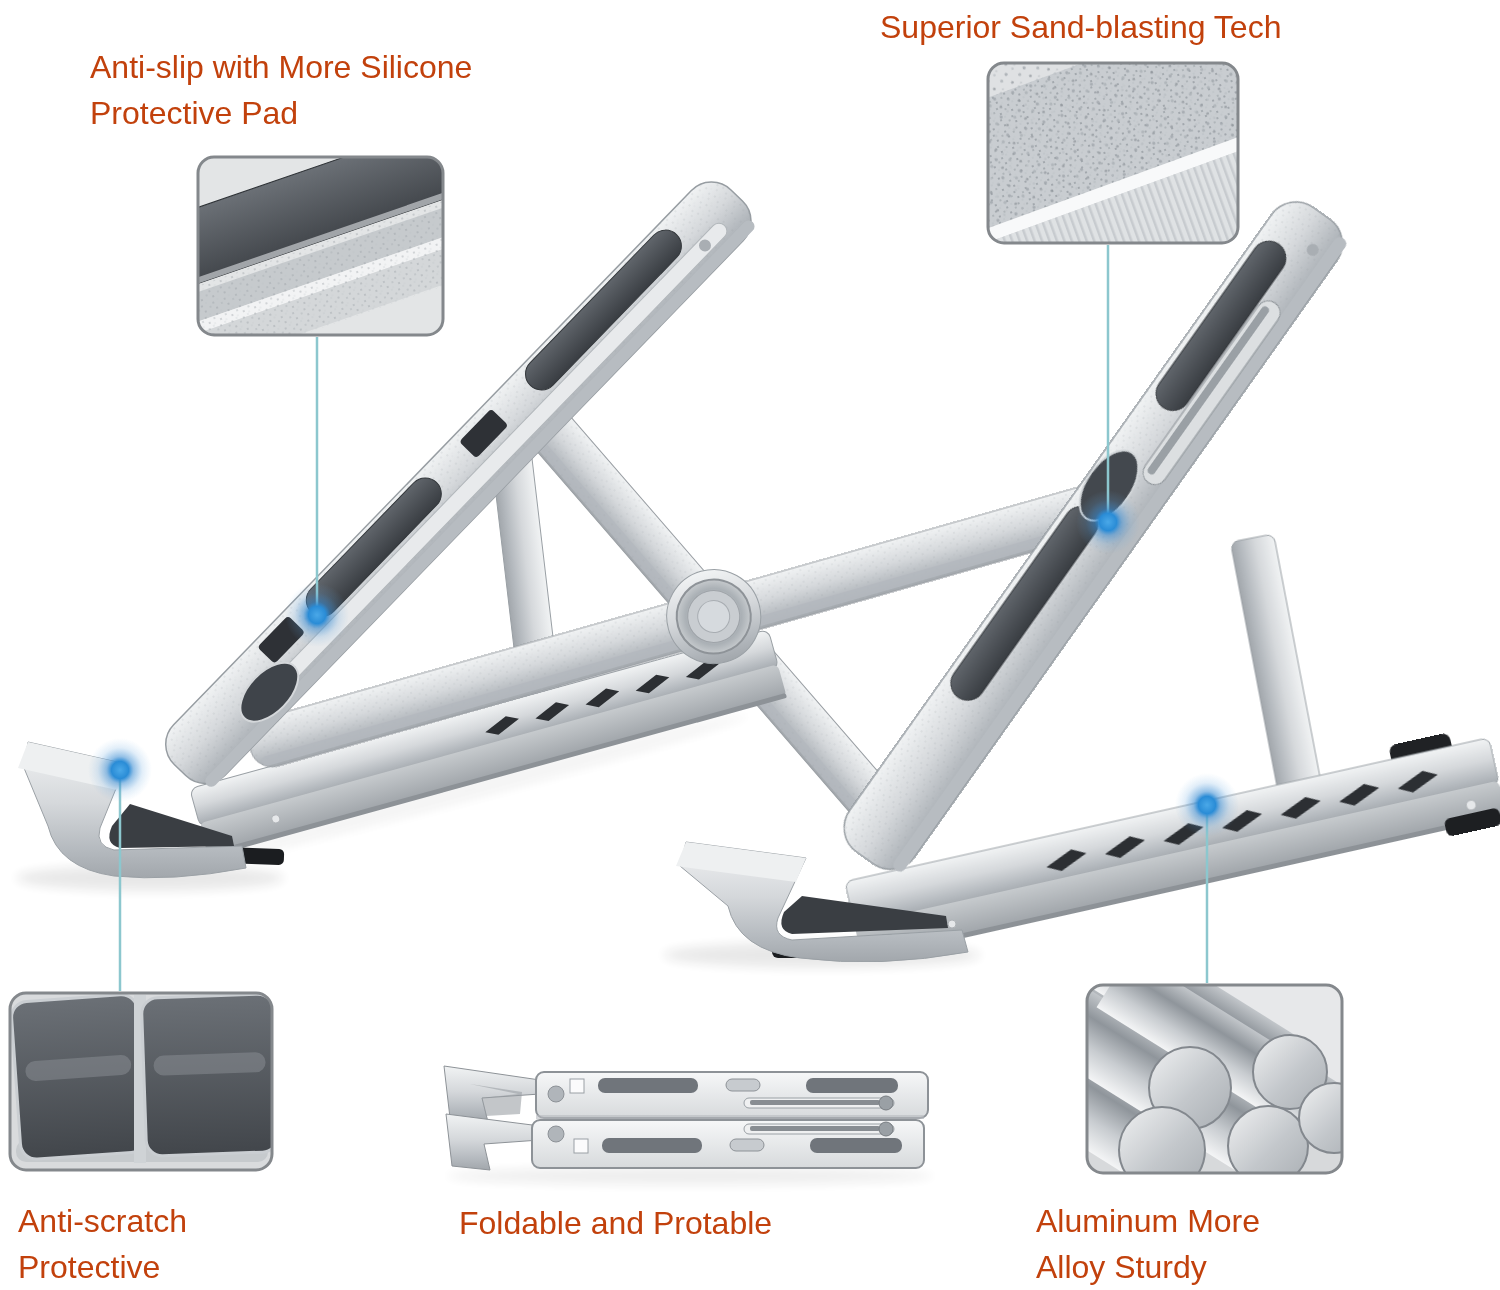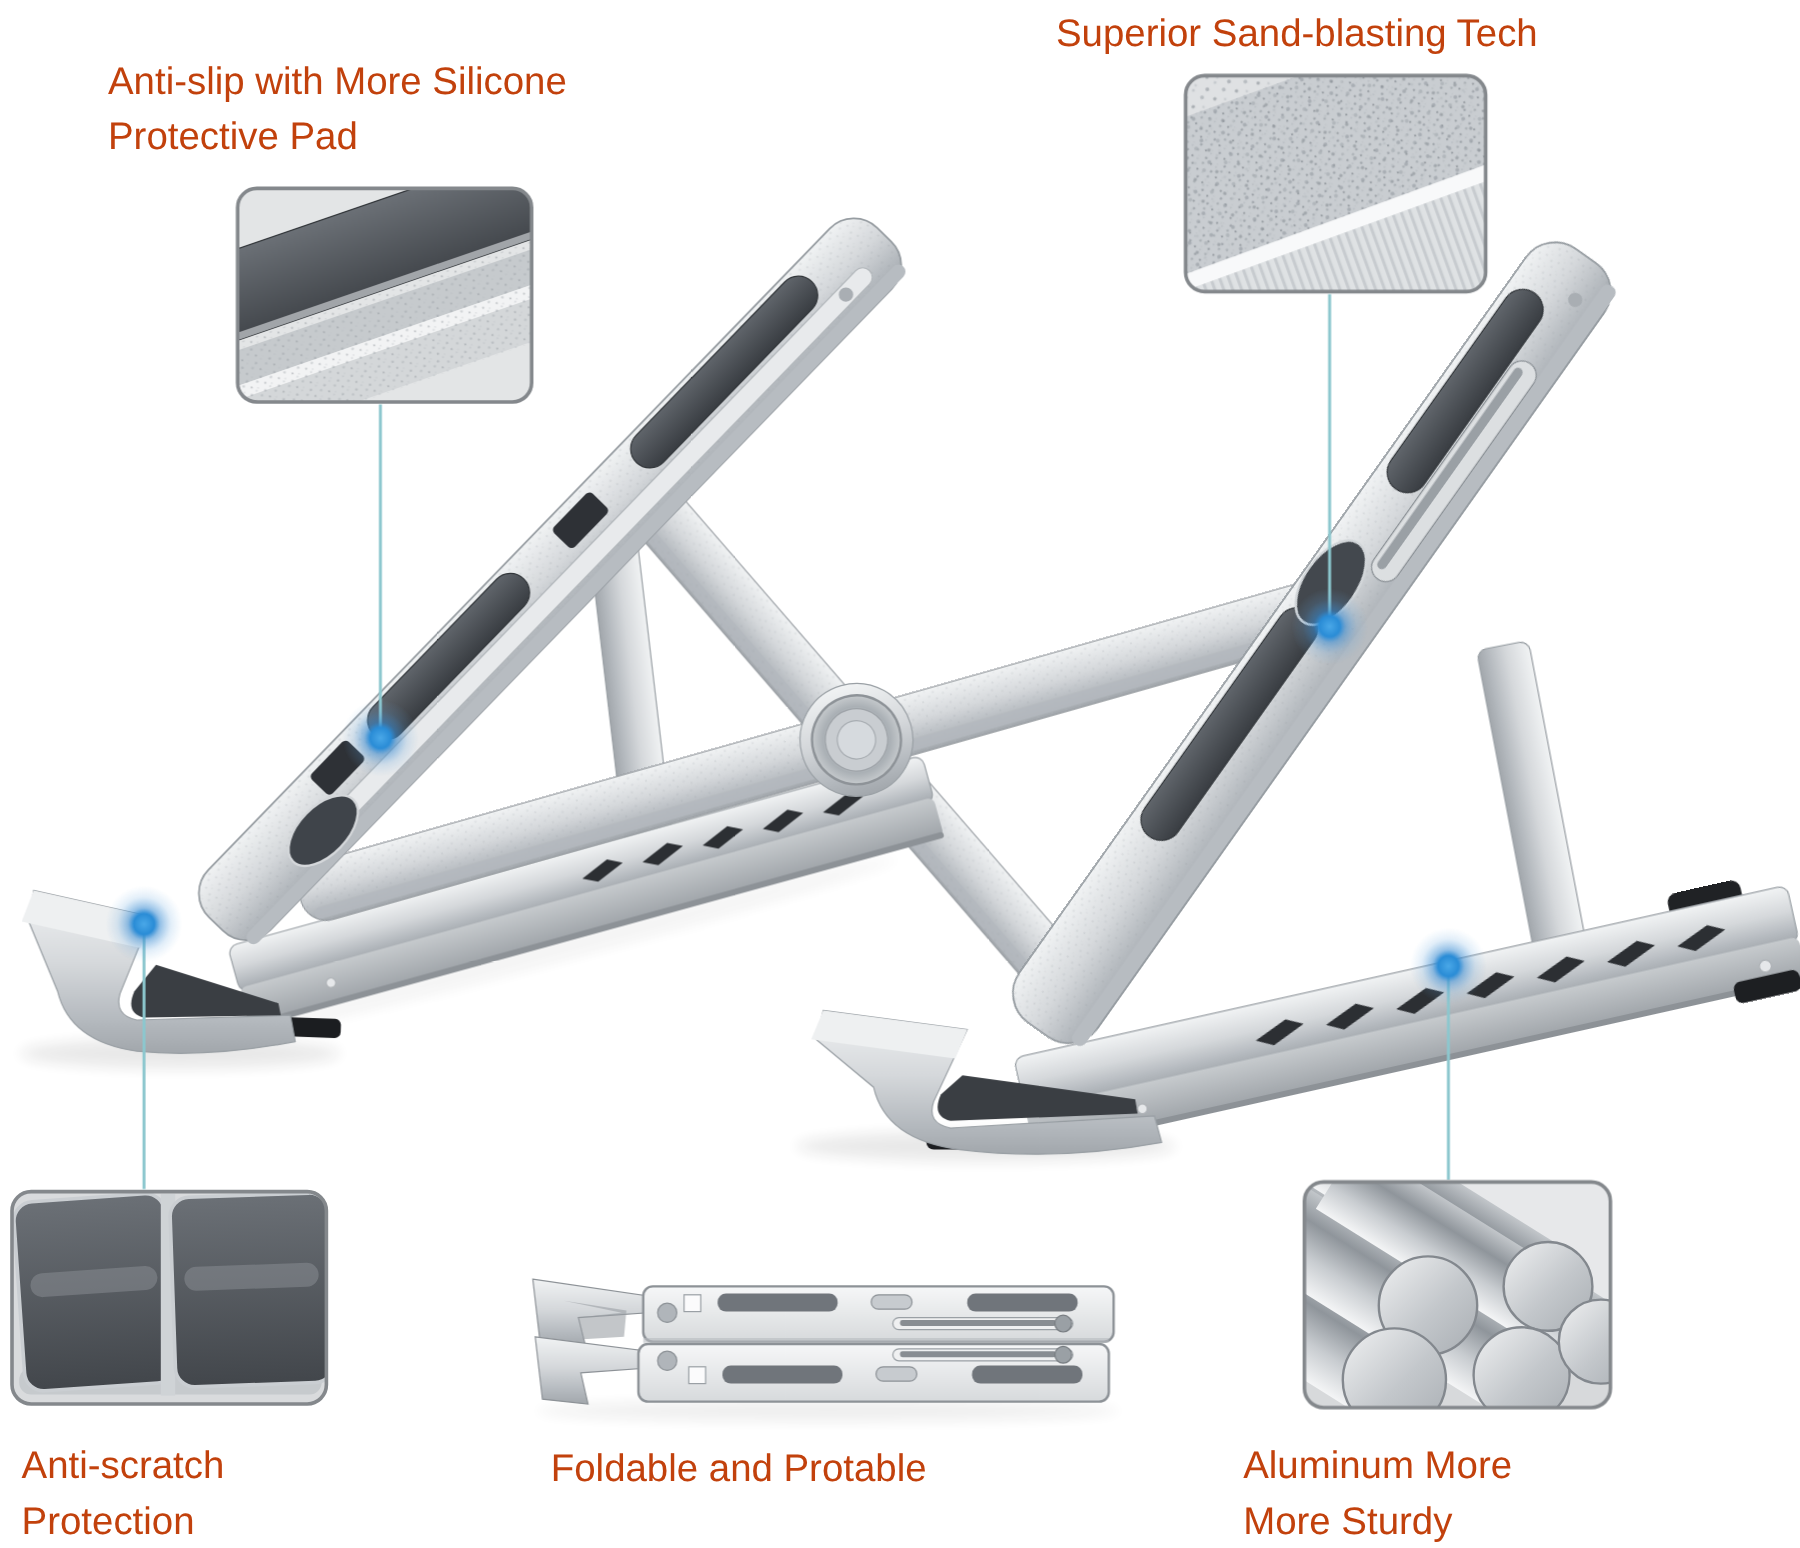--- a/index.html
+++ b/index.html
@@ -326,25 +326,25 @@
   <div>Anti-slip with More Silicone</div>
   <div>Protective Pad</div>
 </div>
 
 <div class="label" style="left:880px; top:4px; width:500px;">
   <div>Superior Sand-blasting Tech</div>
 </div>
 
 <div class="label" style="left:18px; top:1198px; width:250px;">
   <div>Anti-scratch</div>
-  <div>Protection</div>
+  <div>Protective</div>
 </div>
 
 <div class="label" style="left:459px; top:1200px; width:440px;">
   <div>Foldable and Protable</div>
 </div>
 
 <div class="label" style="left:1036px; top:1198px; width:350px;">
   <div>Aluminum More</div>
-  <div>More Sturdy</div>
+  <div>Alloy Sturdy</div>
 </div>
 
 </div>
 
 </body></html>

